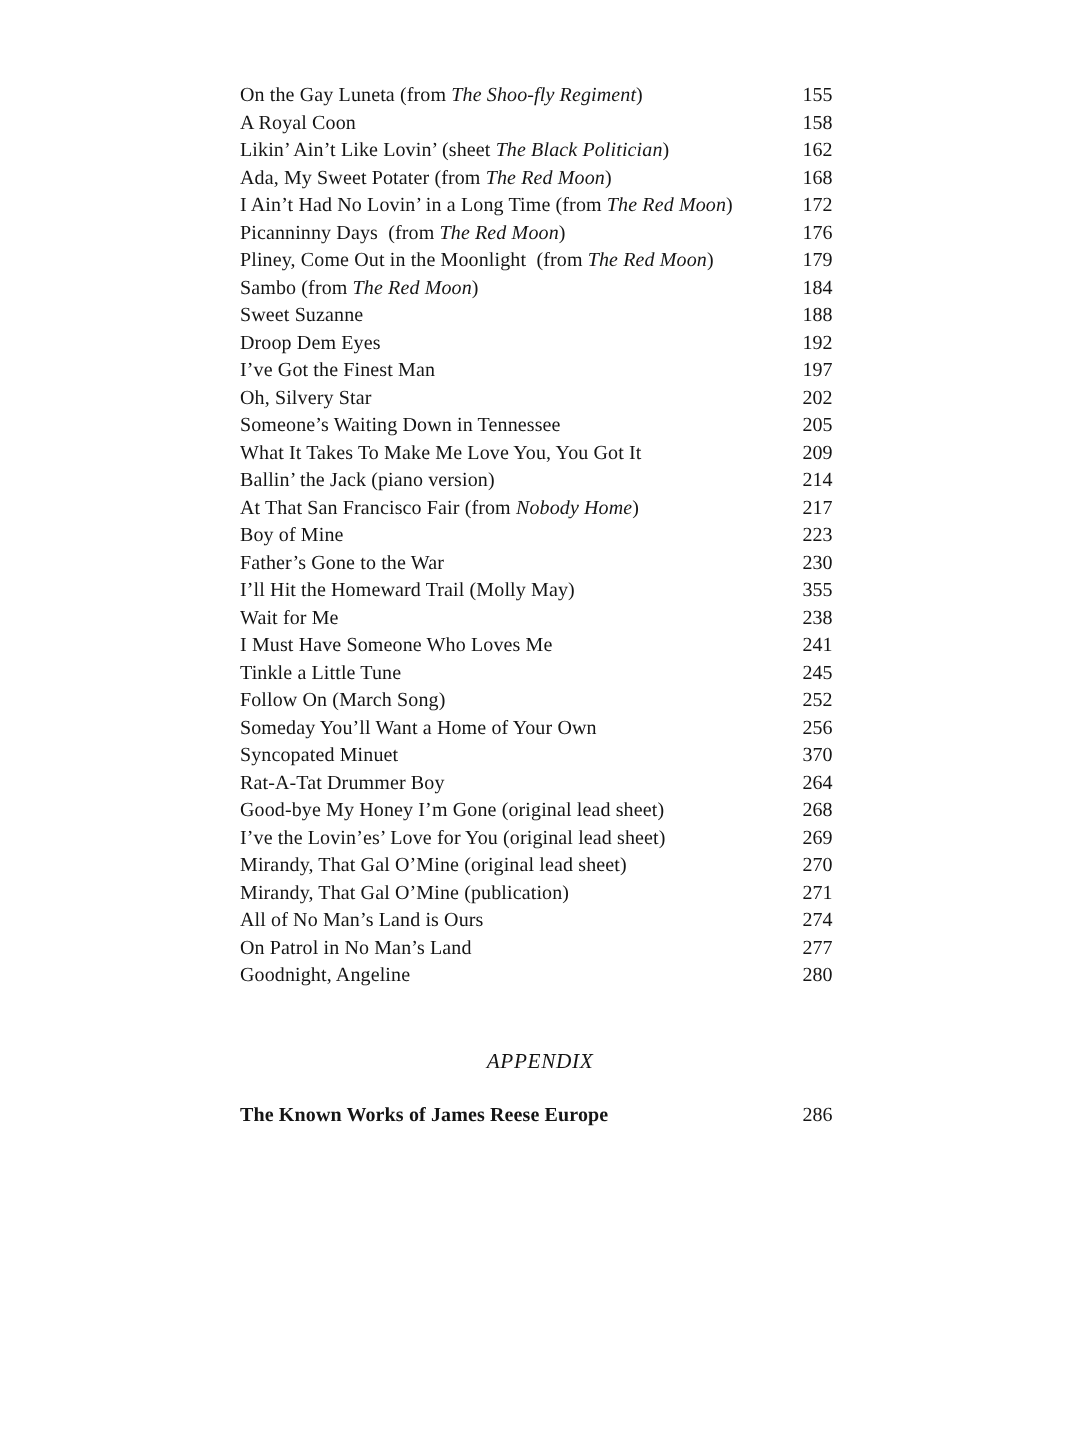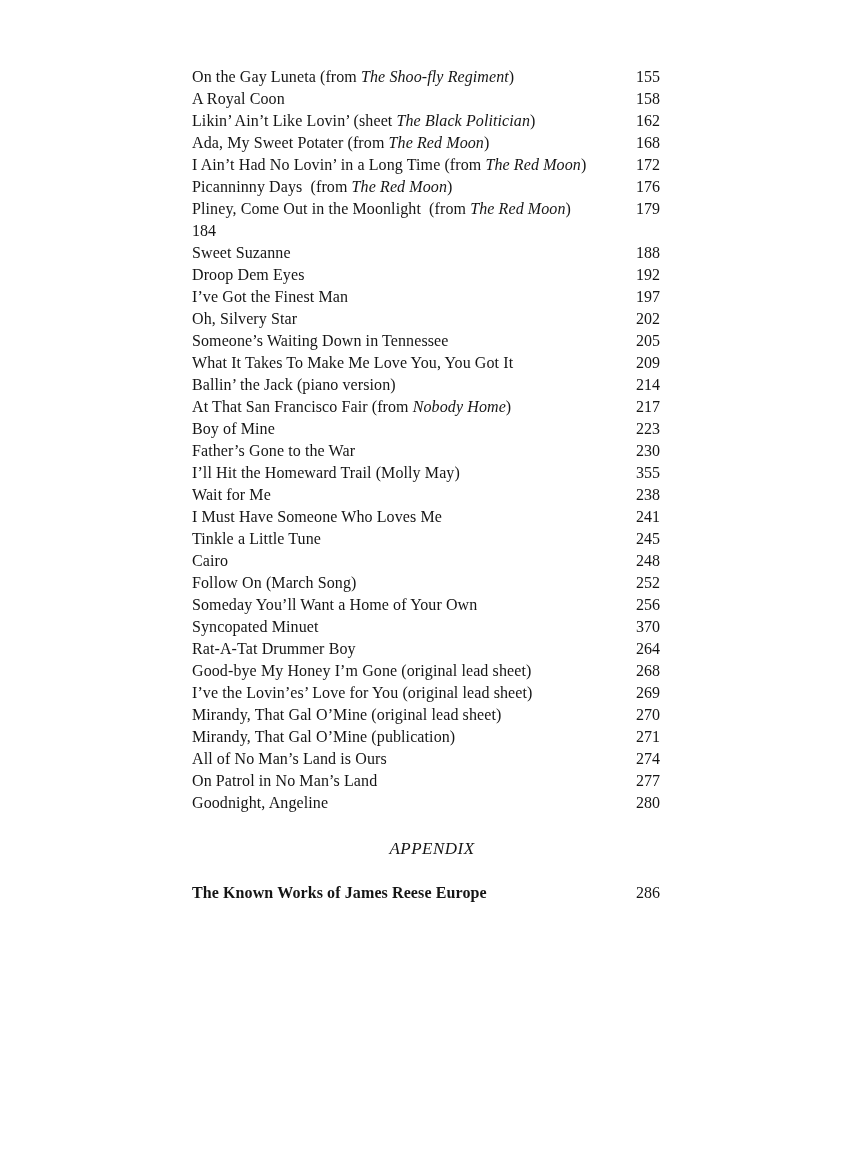--- a/index.html
+++ b/index.html
@@ -31,21 +31,21 @@
     font-size: 16px;
   }
   .toc-title {
     white-space: pre;
     letter-spacing: 0.1px;
   }
   .toc-title .it {
     font-style: italic;
   }
   .toc-page {
-    text-align: left;
+    text-align: center;
     min-width: 36px;
     font-size: 16px;
   }
   .appendix-heading {
     position: absolute;
     left: 0;
     top: 839px;
     width: 864px;
     text-align: center;
     font-style: italic;
@@ -98,20 +98,21 @@
       </div>
       <div class="toc-row">
         <span class="toc-title"><span>Picanninny Days  (from </span><span class="it">The Red Moon</span><span>)</span></span>
         <span class="toc-page">176</span>
       </div>
       <div class="toc-row">
         <span class="toc-title"><span>Pliney, Come Out in the Moonlight  (from </span><span class="it">The Red Moon</span><span>)</span></span>
         <span class="toc-page">179</span>
       </div>
       <div class="toc-row">
+        <span class="toc-title"><span>Sambo (from </span><span class="it">The Red Moon</span><span>)</span></span>
         <span class="toc-page">184</span>
       </div>
       <div class="toc-row">
         <span class="toc-title"><span>Sweet Suzanne</span></span>
         <span class="toc-page">188</span>
       </div>
       <div class="toc-row">
         <span class="toc-title"><span>Droop Dem Eyes</span></span>
         <span class="toc-page">192</span>
       </div>
@@ -155,24 +156,20 @@
         <span class="toc-title"><span>Wait for Me</span></span>
         <span class="toc-page">238</span>
       </div>
       <div class="toc-row">
         <span class="toc-title"><span>I Must Have Someone Who Loves Me</span></span>
         <span class="toc-page">241</span>
       </div>
       <div class="toc-row">
         <span class="toc-title"><span>Tinkle a Little Tune</span></span>
         <span class="toc-page">245</span>
-      </div>
-      <div class="toc-row">
-        <span class="toc-title"><span>Cairo</span></span>
-        <span class="toc-page">248</span>
       </div>
       <div class="toc-row">
         <span class="toc-title"><span>Follow On (March Song)</span></span>
         <span class="toc-page">252</span>
       </div>
       <div class="toc-row">
         <span class="toc-title"><span>Someday You’ll Want a Home of Your Own</span></span>
         <span class="toc-page">256</span>
       </div>
       <div class="toc-row">

